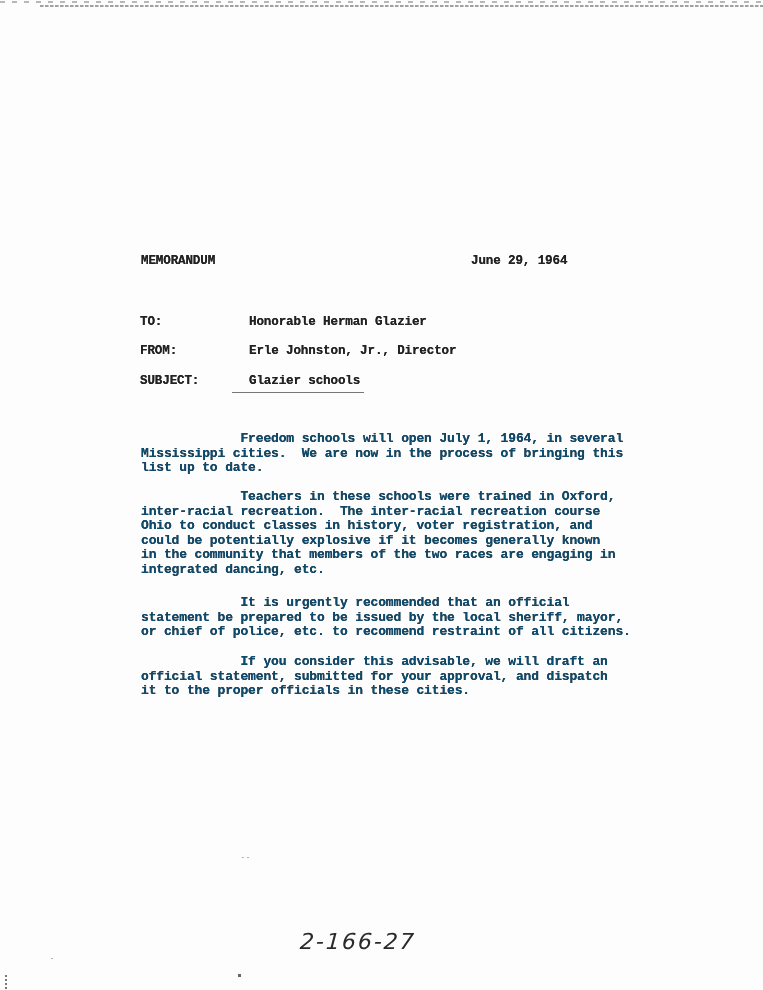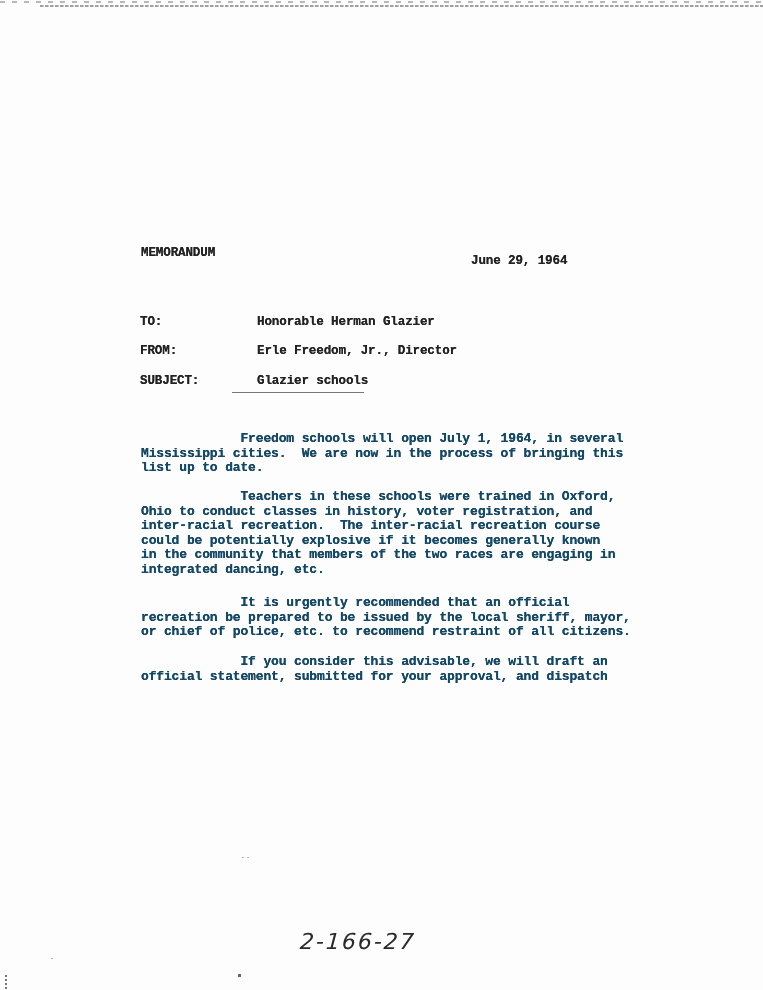--- a/index.html
+++ b/index.html
@@ -46,25 +46,25 @@
   .typed {
     position: absolute;
     font-family: "Liberation Mono", "DejaVu Sans Mono", monospace;
     font-weight: bold;
     font-size: 12.6px;
     letter-spacing: -0.15px;
     color: #222;
     white-space: pre;
     text-shadow: 0 0 0.4px #333;
   }
-  .heading { left: 141px; top: 246px; }
+  .heading { left: 141px; top: 254px; }
   .date { left: 455px; top: 254px; margin-left: 16px; }
 
   .label { left: 140px; }
-  .value { left: 238px; padding-left: 19px; }
+  .value { left: 230px; padding-left: 19px; }
   .row-to { top: 315px; }
   .row-from { top: 344px; }
   .row-subject { top: 374px; }
   .subject-underline {
     position: absolute;
     left: 232px; top: 392px;
     width: 132px; height: 1px;
     background: #555;
     opacity: 0.8;
   }
@@ -112,47 +112,48 @@
   <div class="speck" style="left:247px; top:857px; width:2px; height:1px; opacity:.5;"></div>
 
   <div class="typed heading">MEMORANDUM</div>
   <div class="typed date">June 29, 1964</div>
 
   <div>
     <div class="typed label row-to">TO:</div>
     <div class="typed value row-to">Honorable Herman Glazier</div>
 
     <div class="typed label row-from">FROM:</div>
-    <div class="typed value row-from">Erle Freedom, Jr., Director</div>
+    <div class="typed value row-from">Erle Johnston, Jr., Director</div>
 
     <div class="typed label row-subject">SUBJECT:</div>
     <div class="typed value row-subject">Glazier schools</div>
     <div class="subject-underline"></div>
   </div>
 
   <div class="para p1">
     <span class="line">             Freedom schools will open July 1, 1964, in several</span>
     <span class="line">Mississippi cities.  We are now in the process of bringing this</span>
     <span class="line">list up to date.</span>
   </div>
 
   <div class="para p2">
     <span class="line">             Teachers in these schools were trained in Oxford,</span>
+    <span class="line">inter-racial recreation.  The inter-racial recreation course</span>
     <span class="line">Ohio to conduct classes in history, voter registration, and</span>
-    <span class="line">inter-racial recreation.  The inter-racial recreation course</span>
     <span class="line">could be potentially explosive if it becomes generally known</span>
     <span class="line">in the community that members of the two races are engaging in</span>
     <span class="line">integrated dancing, etc.</span>
   </div>
 
   <div class="para p3">
     <span class="line">             It is urgently recommended that an official</span>
-    <span class="line">recreation be prepared to be issued by the local sheriff, mayor,</span>
+    <span class="line">statement be prepared to be issued by the local sheriff, mayor,</span>
     <span class="line">or chief of police, etc. to recommend restraint of all citizens.</span>
   </div>
 
   <div class="para p4">
     <span class="line">             If you consider this advisable, we will draft an</span>
     <span class="line">official statement, submitted for your approval, and dispatch</span>
+    <span class="line">it to the proper officials in these cities.</span>
   </div>
 
   <div class="handwritten">2-166-27</div>
 </div>
 
 </body></html>

